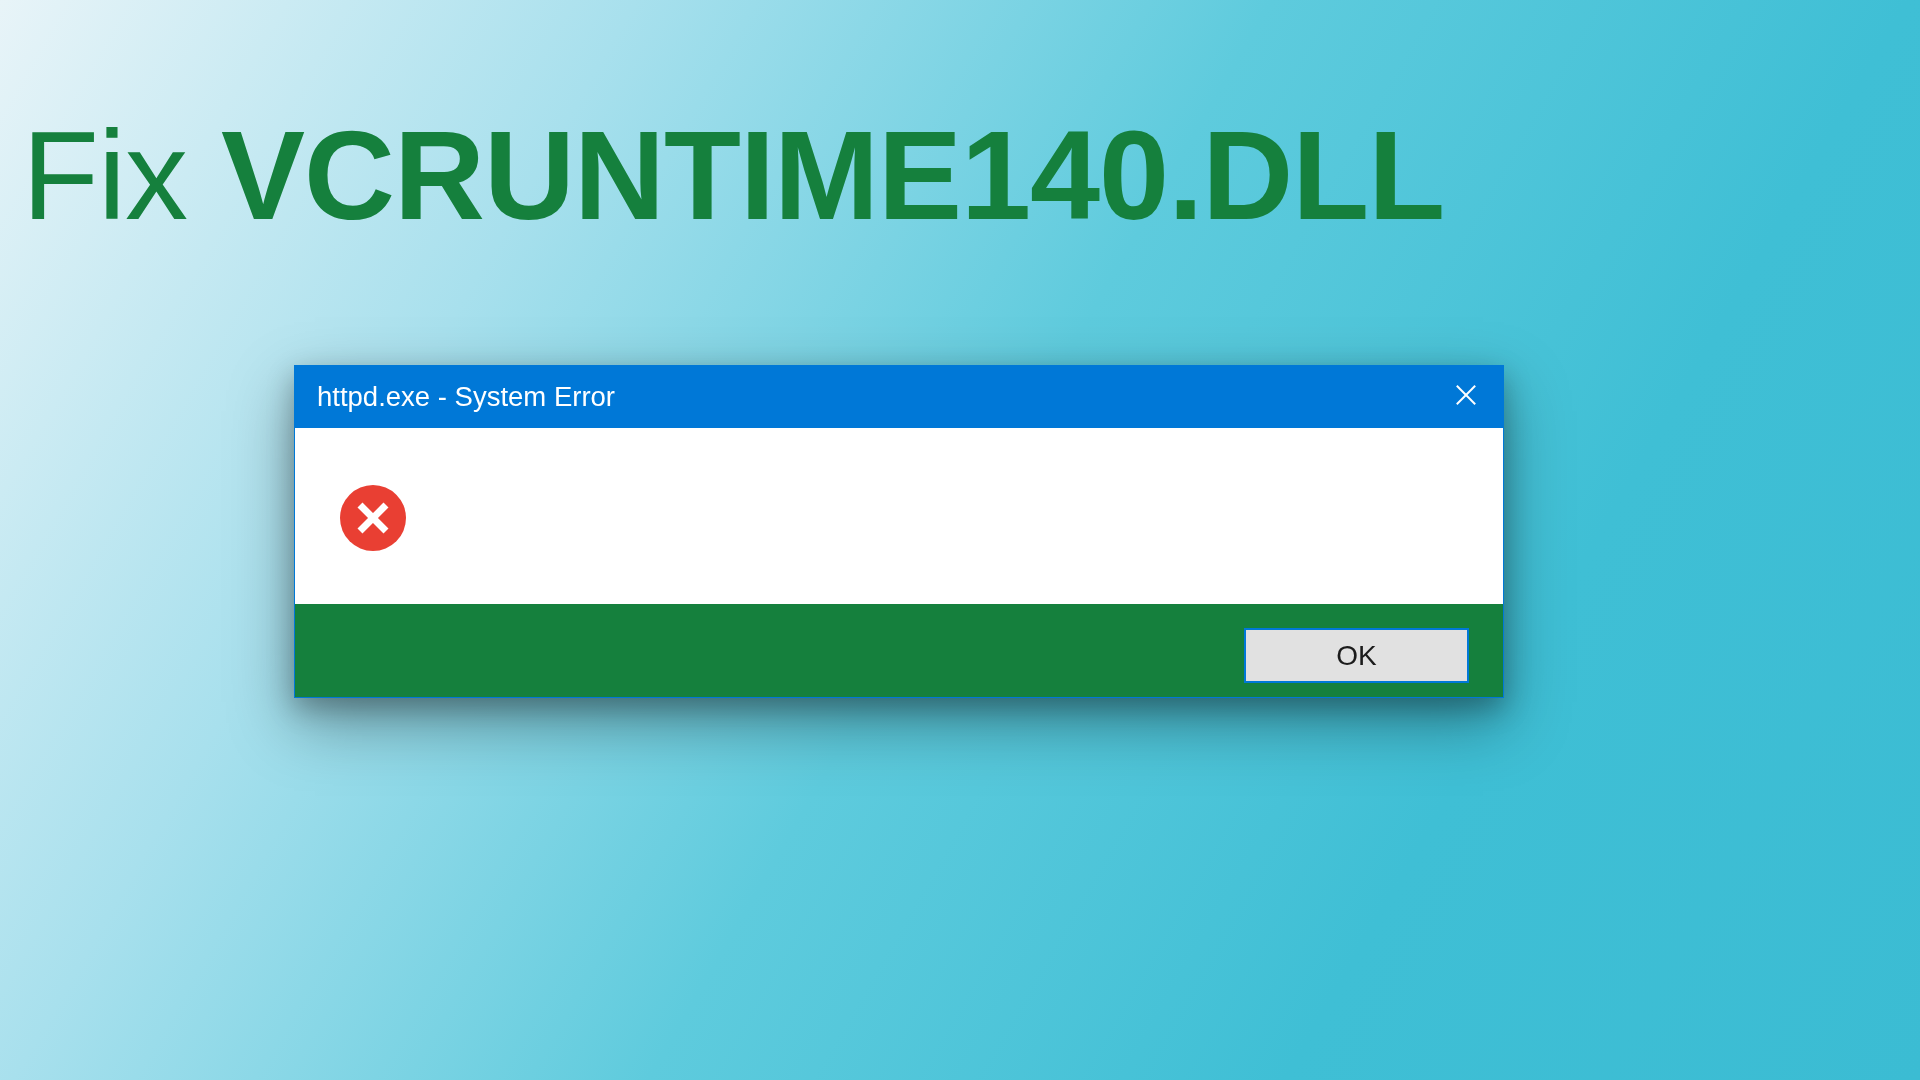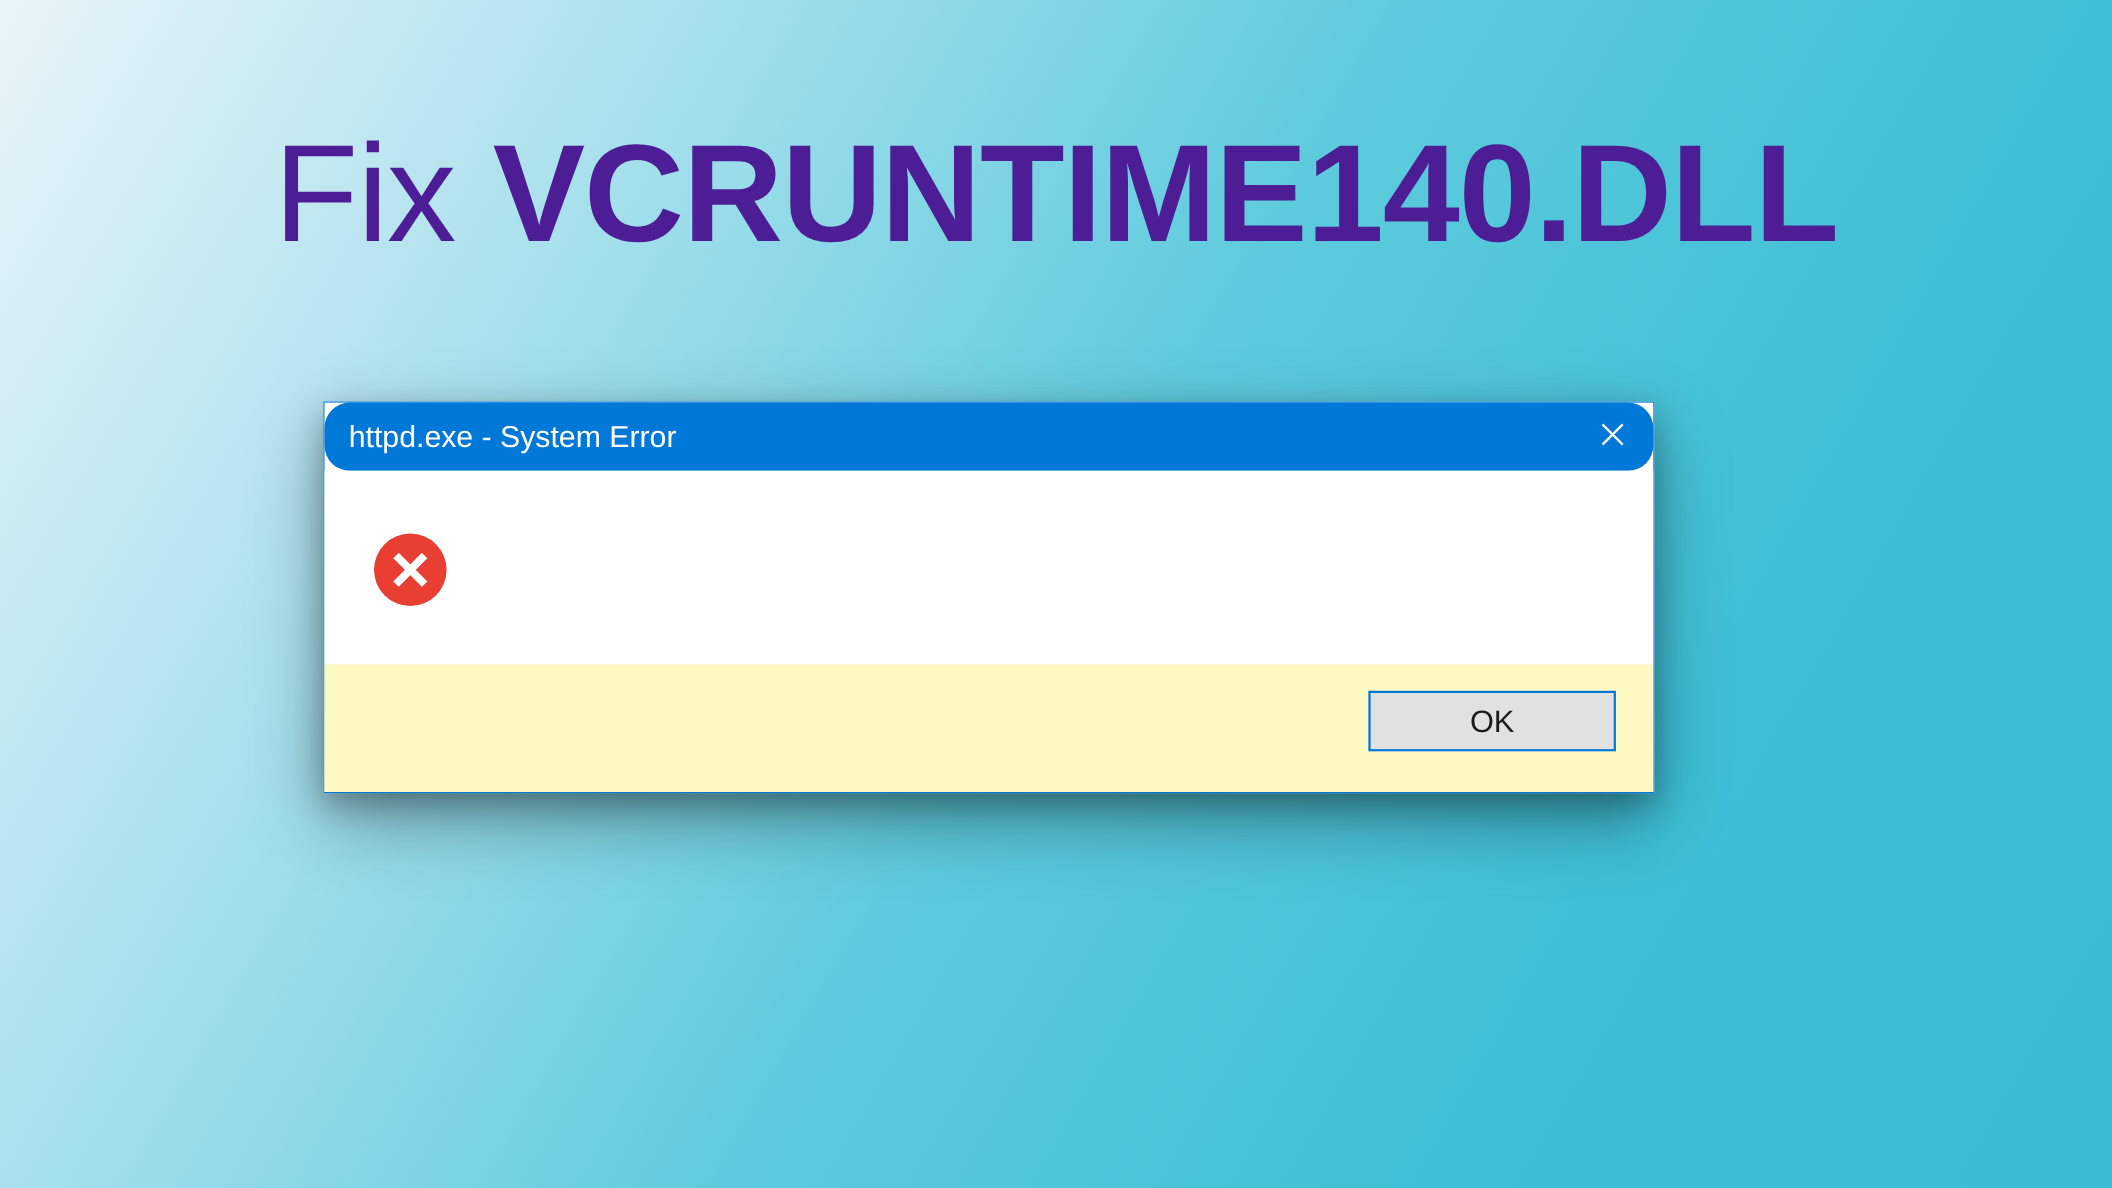--- a/index.html
+++ b/index.html
@@ -15,25 +15,25 @@
       font-family: "Segoe UI", Tahoma, Geneva, Verdana, sans-serif;
       position: relative;
       overflow: hidden;
     }
     
     .page-heading {
       position: absolute;
       top: 110px;
       left: 0;
       width: 100%;
-      text-align: center;
-      color: #4c1d95;
+      color: #15803d;
       font-size: 126px;
       line-height: 1.05;
       letter-spacing: -1px;
+      padding-left: 22px;
     }
     
     .page-heading .thin {
       font-weight: 300;
     }
     
     .page-heading .bold {
       font-weight: 800;
     }
     
@@ -47,21 +47,20 @@
       box-shadow: 0 25px 60px rgba(0,0,0,0.35), 0 10px 25px rgba(0,0,0,0.25);
     }
     
     .titlebar {
       background: #0078d7;
       height: 62px;
       display: flex;
       align-items: center;
       justify-content: space-between;
       padding-left: 22px;
-      border-radius: 23px;
     }
     
     .title-text {
       color: #ffffff;
       font-size: 27.5px;
       font-weight: 400;
     }
     
     .titlebar-btn {
       width: 74px;
@@ -98,22 +97,22 @@
     
     .body-text {
       color: #1b1b1b;
       font-size: 29px;
       line-height: 1.45;
       font-weight: 400;
       padding-top: 4px;
     }
     
     .dialog-footer {
-      background: #fef9c3;
-      padding: 24px 34px 37px;
+      background: #15803d;
+      padding: 24px 34px 14px;
       display: flex;
       justify-content: flex-end;
     }
     
     .ok-btn {
       background: #e1e1e1;
       border: 2.5px solid #0078d7;
       width: 225px;
       height: 55px;
       font-size: 28px;

